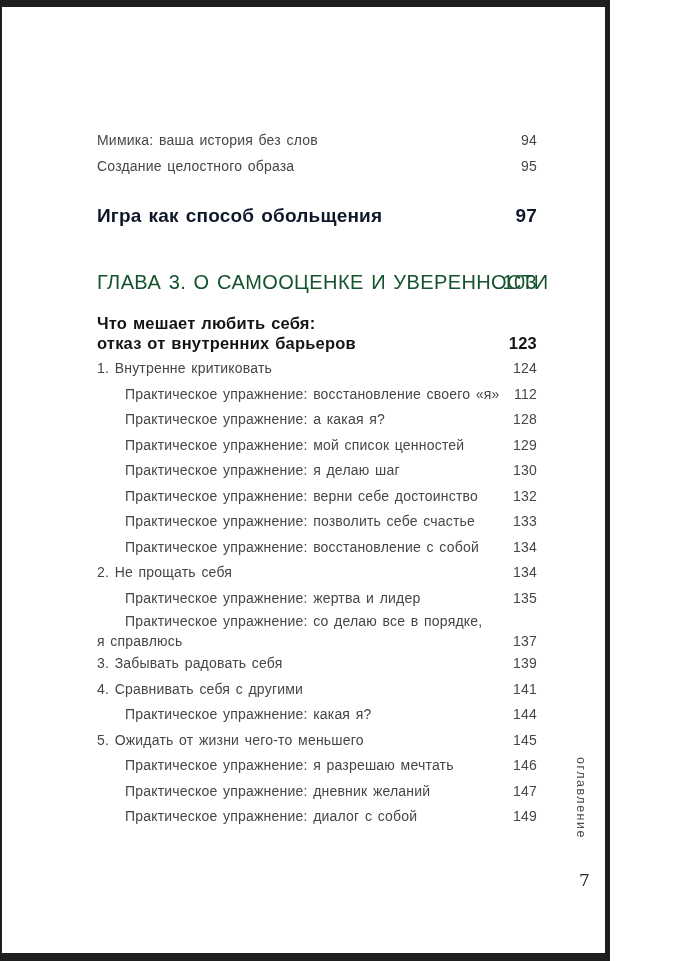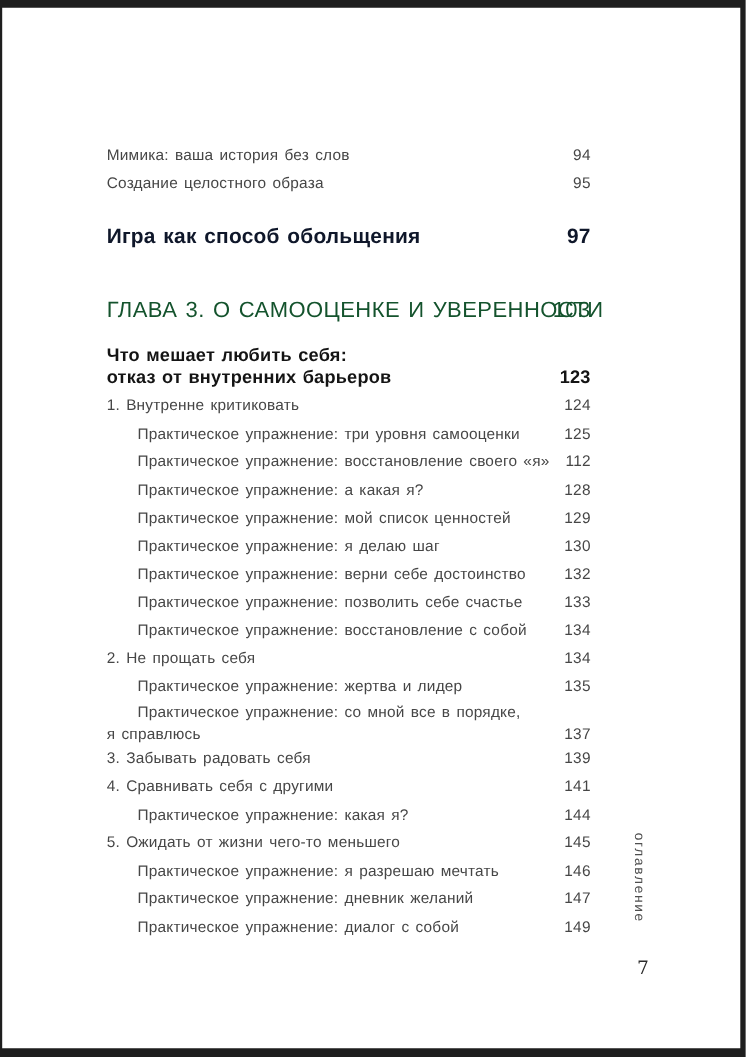--- a/index.html
+++ b/index.html
@@ -1,18 +1,18 @@
 <!DOCTYPE html>
 <html><head>
 <meta charset="utf-8">
 <style>
   html, body { margin:0; padding:0; background:#ffffff; }
   .page {
     position:relative;
-    width:678px; height:961px;
+    width:610px; height:961px;
     box-sizing:border-box;
     background:#ffffff;
     border-style:solid;
     border-color:#1e1e1e;
     border-width:7px 5px 8px 2px;
     font-family:"Liberation Sans", sans-serif;
     overflow:hidden;
   }
   .toc {
     position:absolute;
@@ -118,24 +118,20 @@
         <span>отказ от внутренних барьеров</span>
         <span class="pg">123</span>
       </div>
     </div>
 
     <div class="row first-after-heading">
       <span class="t">1. Внутренне критиковать</span>
       <span class="pg">124</span>
     </div>
 
-    <div class="row sub">
-      <span class="t">Практическое упражнение: три уровня самооценки</span>
-      <span class="pg">125</span>
-    </div>
 
     <div class="row sub">
       <span class="t">Практическое упражнение: восстановление своего «я»</span>
       <span class="pg">112</span>
     </div>
 
     <div class="row sub">
       <span class="t">Практическое упражнение: а какая я?</span>
       <span class="pg">128</span>
     </div>
@@ -169,21 +165,21 @@
       <span class="t">2. Не прощать себя</span>
       <span class="pg">134</span>
     </div>
 
     <div class="row sub">
       <span class="t">Практическое упражнение: жертва и лидер</span>
       <span class="pg">135</span>
     </div>
 
     <div class="row2 sub2">
-      <div class="line l1">Практическое упражнение: со мной все в порядке,</div>
+      <div class="line l1">Практическое упражнение: со делаю все в порядке,</div>
       <div class="line">
         <span>я справлюсь</span>
         <span class="pg">137</span>
       </div>
     </div>
 
     <div class="row">
       <span class="t">3. Забывать радовать себя</span>
       <span class="pg">139</span>
     </div>

